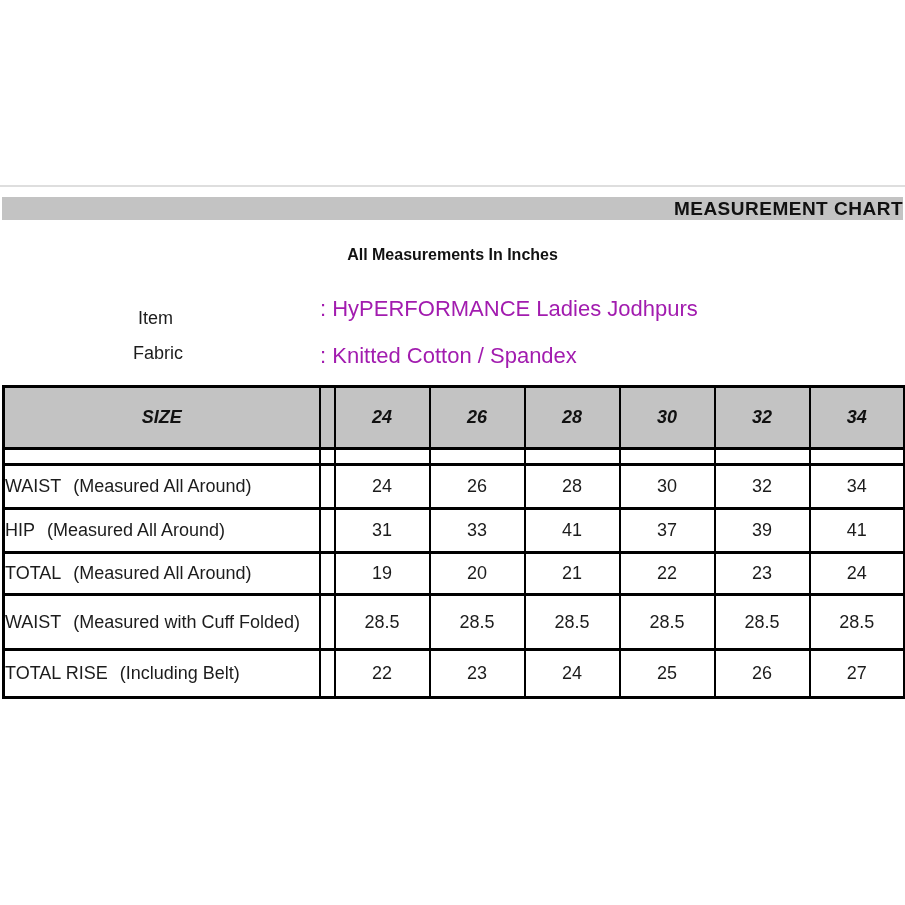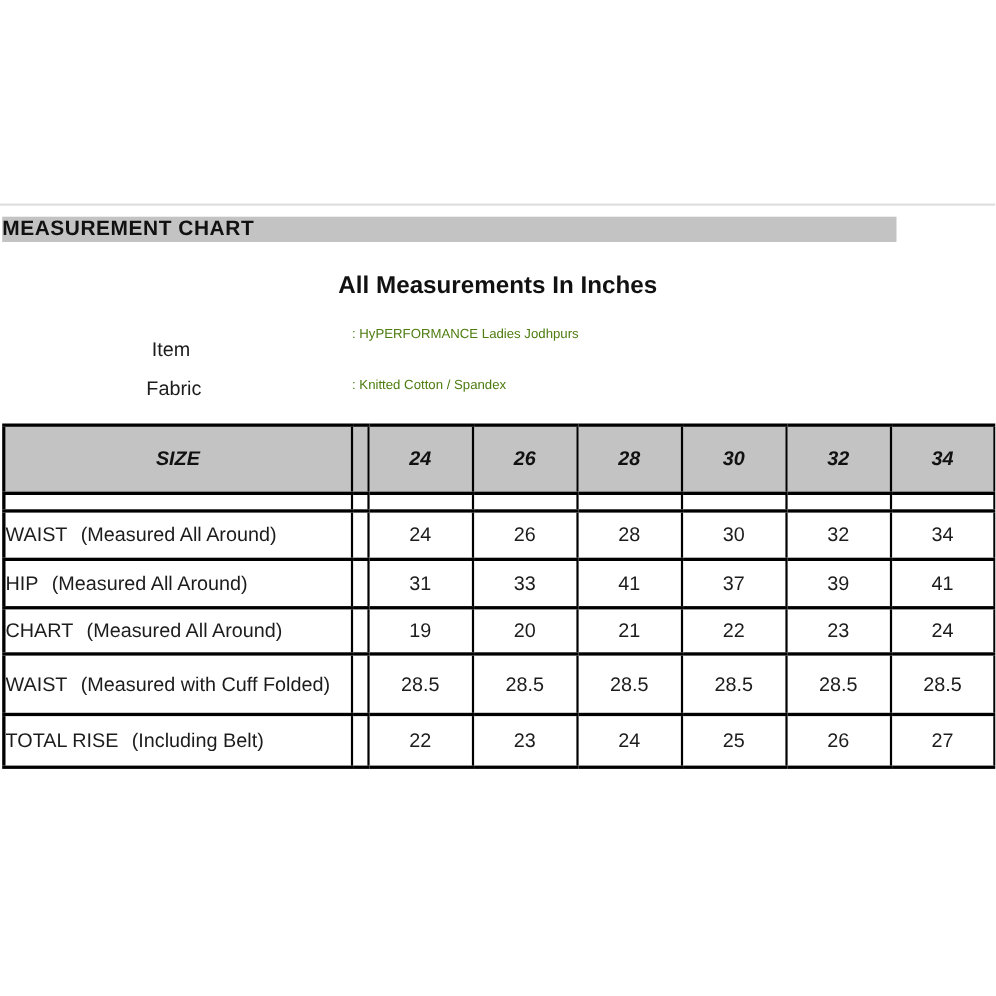--- a/index.html
+++ b/index.html
@@ -21,54 +21,54 @@
     top: 185px;
     left: 0;
     width: 905px;
     height: 2px;
     background: #dedede;
   }
   .title-bar {
     position: absolute;
     top: 197px;
     left: 2px;
-    width: 813px;
+    width: 901px;
     height: 23px;
     background: #c3c3c3;
     display: flex;
     align-items: center;
-    justify-content: flex-start;
+    justify-content: flex-end;
   }
   .title-bar .title-text {
     font-size: 19px;
     font-weight: bold;
     letter-spacing: 0.5px;
     color: #111;
   }
   .subtitle {
     position: absolute;
     top: 246px;
     left: 0;
     width: 905px;
     text-align: center;
-    font-size: 22px;
+    font-size: 16px;
     font-weight: bold;
     color: #111;
   }
   .info-label {
     position: absolute;
     font-size: 18px;
     color: #1c1c1c;
     white-space: nowrap;
   }
   .info-value {
     position: absolute;
     left: 320px;
-    font-size: 12px;
-    color: #4d7c0f;
+    font-size: 22px;
+    color: #a21caf;
     white-space: nowrap;
   }
   .item-label  { left: 138px; top: 308px; }
   .item-value  { top: 296px; }
   .fabric-label{ left: 133px; top: 343px; }
   .fabric-value{ top: 343px; }
 
   table.size-table {
     position: absolute;
     top: 385px;
@@ -189,21 +189,21 @@
         <td class="val-cell">31</td>
         <td class="val-cell">33</td>
         <td class="val-cell">41</td>
         <td class="val-cell">37</td>
         <td class="val-cell">39</td>
         <td class="val-cell">41</td>
       </tr>
 
       <tr class="row-thigh">
         <td class="label-cell">
-          <span class="row-name">CHART</span><span class="row-note">(Measured All Around)</span>
+          <span class="row-name">TOTAL</span><span class="row-note">(Measured All Around)</span>
         </td>
         <td></td>
         <td class="val-cell">19</td>
         <td class="val-cell">20</td>
         <td class="val-cell">21</td>
         <td class="val-cell">22</td>
         <td class="val-cell">23</td>
         <td class="val-cell">24</td>
       </tr>
 

